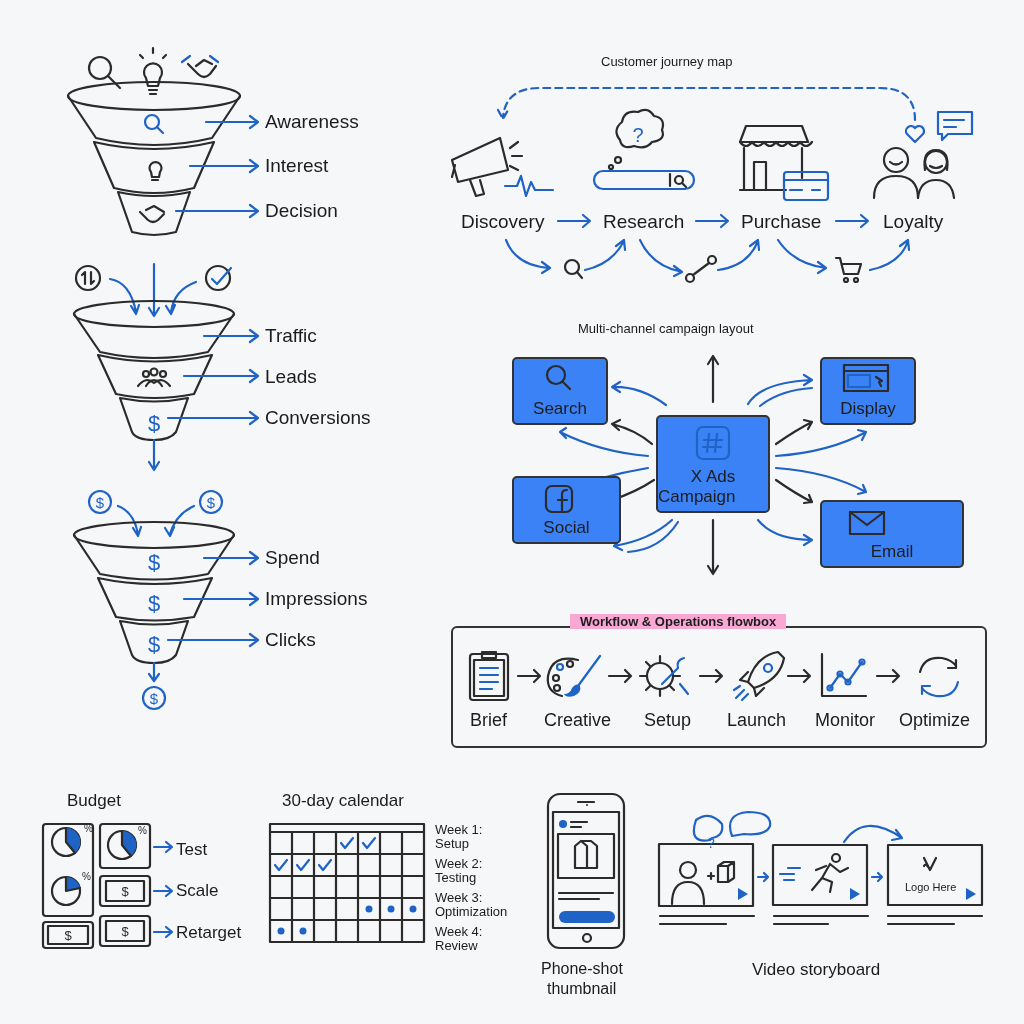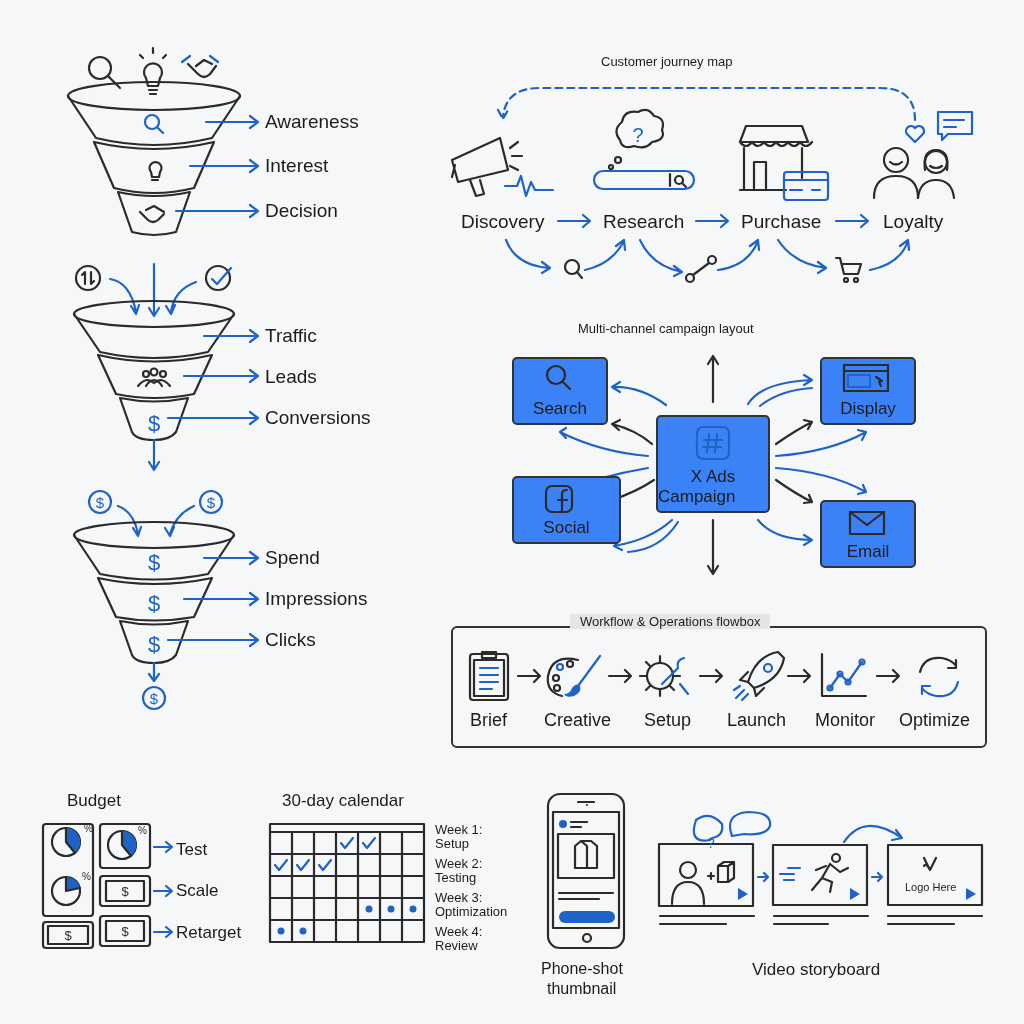--- a/index.html
+++ b/index.html
@@ -241,31 +241,31 @@
     <span class="lbl" style="left:0;right:0;top:50px;text-align:center;font-size:17px;">X Ads</span>
     <span class="lbl" style="left:0;right:0;top:70px;font-size:17px;">Campaign</span>
   </div>
   <div class="box" style="left:512px;top:476px;width:92px;height:64px;padding-left:13px;">
     <svg width="30" height="30" style="left:30px;top:6px;">
         <rect class="k" x="2" y="2" width="26" height="26" rx="6"></rect>
         <path class="k" d="M18 28 v-18 q0 -4 5 -4 M14 16 h9" stroke-width="1.8"></path>
       </svg>
     <span class="lbl" style="left:0;right:0;top:40px;text-align:center;font-size:17px;">Social</span>
   </div>
-  <div class="box" style="left:820px;top:500px;width:92px;height:64px;">
+  <div class="box" style="left:820px;top:500px;width:92px;height:64px;padding-left:48px;">
     <svg width="40" height="30" style="left:26px;top:8px;">
         <rect class="k" x="2" y="2" width="34" height="22"></rect>
         <path class="k" d="M2 2 l17 13 l17 -13"></path>
       </svg>
     <span class="lbl" style="left:0;right:0;top:40px;text-align:center;font-size:17px;">Email</span>
   </div>
 </div>
 
 <div class="box" style="left:451px;top:626px;width:532px;height:118px;border-radius:6px;background:transparent;"></div>
-<span class="title" style="left:570px;top:614px;padding:0 10px;background:#e5e5e5;">Workflow &amp; Operations flowbox</span>
+<span class="title" style="left:570px;top:614px;padding:0 10px;background:#f9a8d4;font-weight:bold;">Workflow &amp; Operations flowbox</span>
 <svg width="1024" height="1024" style="left:0;top:0;">
   <g>
       <rect class="k" x="470" y="654" width="38" height="46" rx="3"></rect>
       <path class="k" d="M482 652 h14 v6 h-14 z" stroke-width="1.6"></path>
       <rect class="k" x="474" y="660" width="30" height="36" stroke-width="1.2"></rect>
       <path class="b" d="M480 668 h18 M480 675 h18 M480 682 h18 M480 689 h12" stroke-width="1.6"></path>
     </g>
   <path class="k" d="M518 676 H540 M534 670 l6 6 l-6 6"></path>
   <g>
       <path class="k" d="M578 660 q-26 -6 -30 16 q-2 16 14 20"></path>

